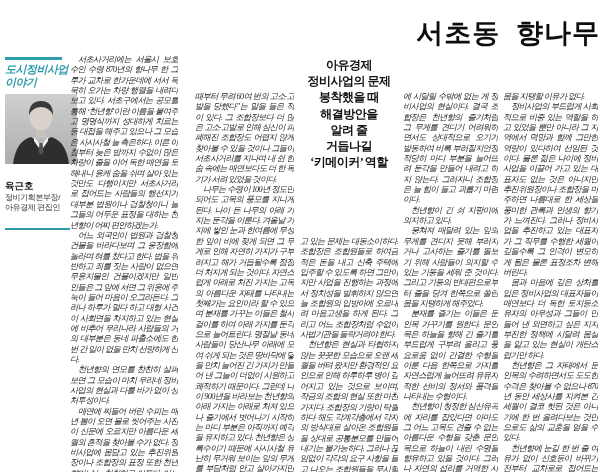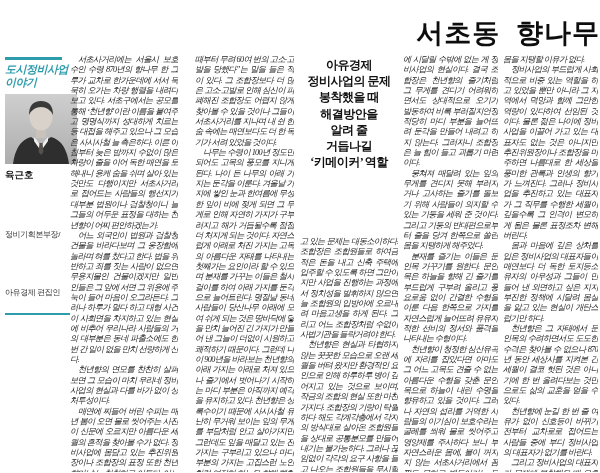--- a/index.html
+++ b/index.html
@@ -5,28 +5,28 @@
   html,body{margin:0;padding:0;background:#ffffff;}
   .page{position:relative;width:600px;height:473px;background:#fff;overflow:hidden;
         font-family:"Liberation Serif",serif;color:#191919;}
   .title{position:absolute;left:120px;right:0;top:15px;text-align:right;
          font-size:27px;font-weight:bold;letter-spacing:1px;word-spacing:8px;color:#0d0d0d;}
   
   .sidebar{position:absolute;left:5px;top:57px;width:73px;font-family:"Liberation Sans",sans-serif;}
   .side-bar-line{width:57px;height:3px;}
   .side-title{font-size:11px;line-height:12.5px;font-weight:bold;margin-top:3px;letter-spacing:-0.5px;}
   .photo{margin-top:6px;width:72px;height:70px;display:block;}
-  .a-name{font-size:9.5px;font-weight:bold;margin-top:5px;color:#222;}
-  .a-role{font-size:8px;line-height:10px;color:#333;letter-spacing:-0.4px;margin-top:48px;}
+  .a-name{font-size:9.5px;font-weight:bold;margin-top:16px;color:#222;}
+  .a-role{font-size:8px;line-height:10px;color:#333;letter-spacing:-0.4px;}
   .side-div{width:65px;height:2px;margin-top:15px;}
   
   .col{position:absolute;top:55px;height:417px;overflow:hidden;text-align:justify;
        font-size:8.3px;line-height:10.35px;letter-spacing:-0.7px;color:#1c1c1c;}
   .col p{margin:0;text-indent:0.95em;font-style:italic;}
-  .col p.cont{text-indent:0;}
+  .col p.cont{text-indent:0;margin-top:37px;}
   #col1{left:70px;width:108px;}
   #col2{left:195px;width:99px;}
   #col3{left:300px;width:98px;}
   #col4{left:403px;width:95px;}
   #col5{left:503px;width:95px;}
   .quote{height:114px;margin:2px 0 66px 0;text-align:center;font-size:12px;line-height:16.2px;
          font-weight:bold;letter-spacing:-0.5px;color:#111;}
   .quote div{text-indent:0;}
 </style>
 </head>
@@ -85,20 +85,21 @@
       <div>알려 줄</div>
       <div>거듭나길</div>
       <div>‘키메이커’ 역할</div>
     </div>
     <p class="cont">고 있는 문제는 대동소이하다. 조합장은 조합원들로 하여금 적은 돈을 내고 신축 주택에 입주할 수 있도록 하면 그만이지만 사업을 진행하는 과정에서 정치성을 발휘하지 않으면 늘 조합원의 입방아에 오르내려 마음고생을 하게 된다. 그리고 어느 조합장처럼 수없이 사법기관을 들락거려야 한다.</p>
     <p>천년향은 현실과 타협하지 않는 꿋꿋한 모습으로 오랜 세월을 버텨 왔지만 환경적인 요인으로 인해 하루하루 병이 깊어지고 있는 것으로 보이며, 작금의 조합의 현실 또한 마찬가지다. 조합장의 기량이 탁월하다 해도 각계각층에서 각자의 방식대로 살아온 조합원들을 상대로 공통분모를 만들어 내기는 불가능하다. 그러나 끊임없이 각각의 요구 사항을 들고 나오는 조합원들을 무시할 수도 없으며 조합원들과의 대화보다 업무에 치중하는 조합장의 경우 늘 외로움</p>
   </div>
 
   <div class="col" id="col4">
     <p class="cont">에 시달릴 수밖에 없는 게 정비사업의 현실이다. 결국 조합장은 천년향의 줄기처럼 그 무게를 견디기 어려워하면서도 상대적으로 오기가 발동하여 비록 부러질지언정 적당히 마디 부분을 늘어뜨려 둔각을 만들어 내려고 하지 않는다. 그러자니 조합장은 늘 힘이 들고 괴롭기 마련이다.</p>
+    <p>천년향이 긴 쇠 지팡이에 의지하고 있다.</p>
     <p>뭉쳐져 매달려 있는 잎의 무게를 견디지 못해 부러지거나 고사하는 줄기를 돌보기 위해 사람들이 의지할 수 있는 기둥을 세워 준 것이다. 그리고 기둥의 반대편으로부터 줄을 당겨 한쪽으로 쏠린 몸을 지탱하게 해주었다.</p>
     <p>분재를 즐기는 이들은 문인목 가꾸기를 원한다. 문인목은 하늘을 향해 긴 줄기를 부드럽게 구부려 올리고 풍요로움 없이 간결한 수형을 이룬 다음 한쪽으로 가지를 자연스럽게 늘어뜨려 유유자적한 선비의 정서와 품격을 나타내는 수형이다.</p>
     <p>천년향이 청정한 심산유곡에 자리를 잡았다면 아마도 그 어느 고목도 견줄 수 없는 아름다운 수형을 갖춘 문인목으로 하늘이 내린 수명을 향유하고 있을 것이다. 그러나 자연의 섭리를 거역한 사람들의 이기심이 보호수라는 굴레를 씌워 물로 씻어주고 영양제를 주사하다 보니 부자연스러운 몸에, 불이 꺼지지 않는 서초사거리에서 꼼짝도 못하고 병들어가는 몸을 추스르고 있을 뿐이다. 천년향이 한쪽으로 쏠려 있는 가지가 거세찬 비바람이 몰아치는 날을 위해 제 스스로 가지를 부러뜨리면 그만이며 구태여 쇠줄을 묶어</p>
   </div>
 
   <div class="col" id="col5">
     <p class="cont">몸을 지탱할 이유가 없다.</p>
     <p>정비사업의 부드럽게 사회적으로 비중 있는 역할을 하고 있었을 뿐만 아니라 그 지역에서 덕망과 함께 그만한 역량이 있다하여 선임된 것이다. 물론 젊은 나이에 정비사업을 이끌어 가고 있는 대표자도 없는 것은 아니지만 추진위원장이나 조합장을 마주하면 나름대로 한 세상을 풍미한 관록과 인생의 향기가 느껴진다. 그러나 정비사업을 추진하고 있는 대표자가 그 직무를 수행한 세월이 깊을수록 그 인격이 변모하게 됨은 물론 표정조차 변해 버린다.</p>
     <p>몸과 마음에 깊은 상처를 입은 정비사업의 대표자들이 매연보다 더 독한 토지등소유자의 아우성과 그들이 만들어 낸 외면하고 싶은 지지부진한 정책에 시달려 몸살을 앓고 있는 현실이 개탄스럽기만 하다.</p>
     <p>천년향은 그 자태에서 문인목의 수려하면서도 도도한 수격은 찾아볼 수 없으나 870년 동안 세상사를 지켜본 긴 세월이 결코 헛된 것은 아니기에 한 번 올려다보는 것만으로도 삶의 교훈을 얻을 수 있다.</p>

